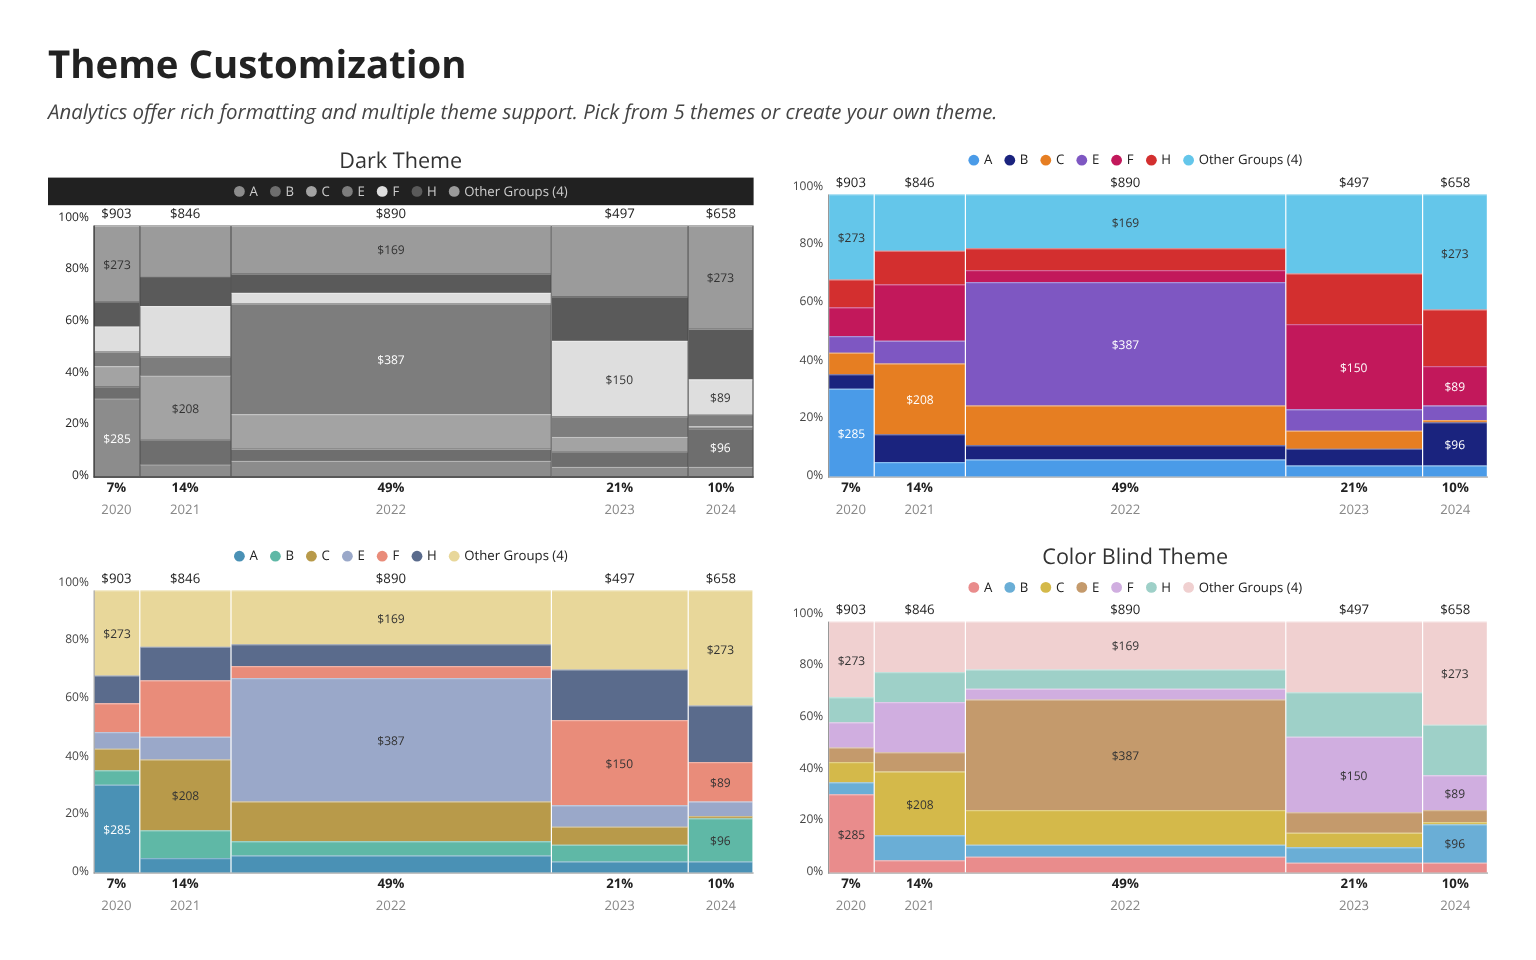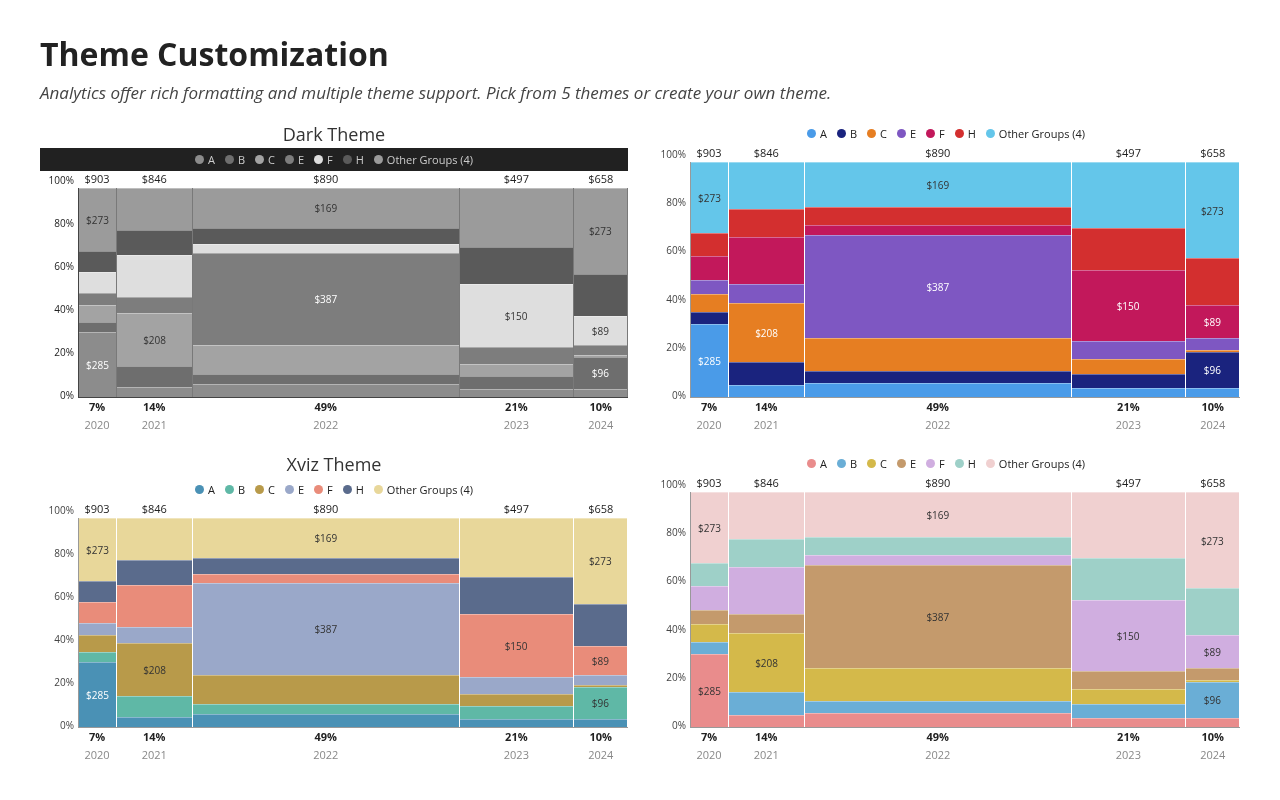--- a/index.html
+++ b/index.html
@@ -262,21 +262,20 @@
               <span style="width: 7%;">2020</span>
               <span style="width: 14%;">2021</span>
               <span style="width: 49%;">2022</span>
               <span style="width: 21%;">2023</span>
               <span style="width: 10%;">2024</span>
             </div>
           </div>
         </div>
       </div>
       <div class="panel">
-        <div class="chart-title">Xviz Theme</div>
         <div class="legend">
           <span class="lg">
             <span class="swatch" style="background: rgb(74, 145, 181);"></span>
             <span>A</span>
           </span>
           <span class="lg">
             <span class="swatch" style="background: rgb(95, 184, 166);"></span>
             <span>B</span>
           </span>
           <span class="lg">
@@ -377,20 +376,21 @@
               <span style="width: 7%;">2020</span>
               <span style="width: 14%;">2021</span>
               <span style="width: 49%;">2022</span>
               <span style="width: 21%;">2023</span>
               <span style="width: 10%;">2024</span>
             </div>
           </div>
         </div>
       </div>
       <div class="panel">
+        <div class="chart-title">Color Blind Theme</div>
         <div class="legend">
           <span class="lg">
             <span class="swatch" style="background: rgb(233, 140, 140);"></span>
             <span>A</span>
           </span>
           <span class="lg">
             <span class="swatch" style="background: rgb(106, 174, 214);"></span>
             <span>B</span>
           </span>
           <span class="lg">

